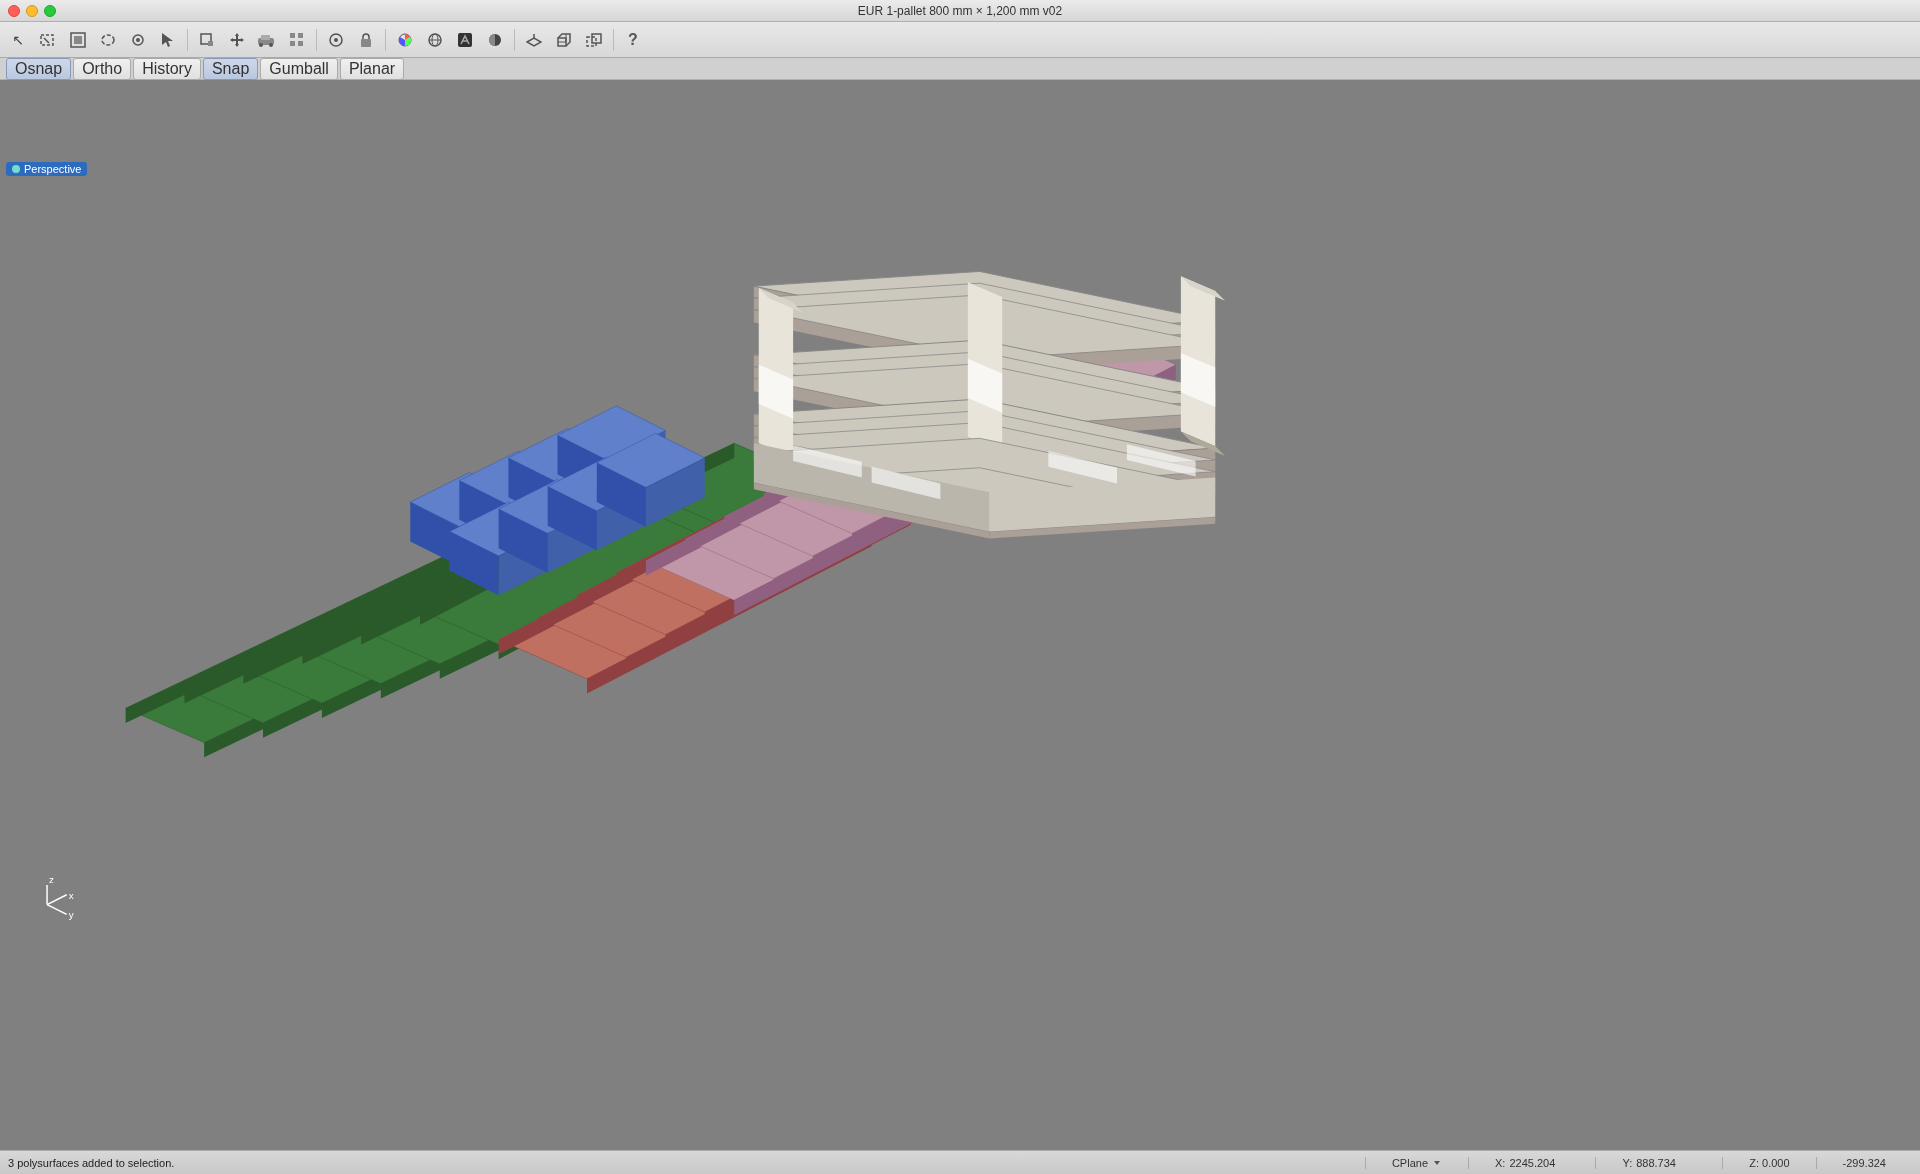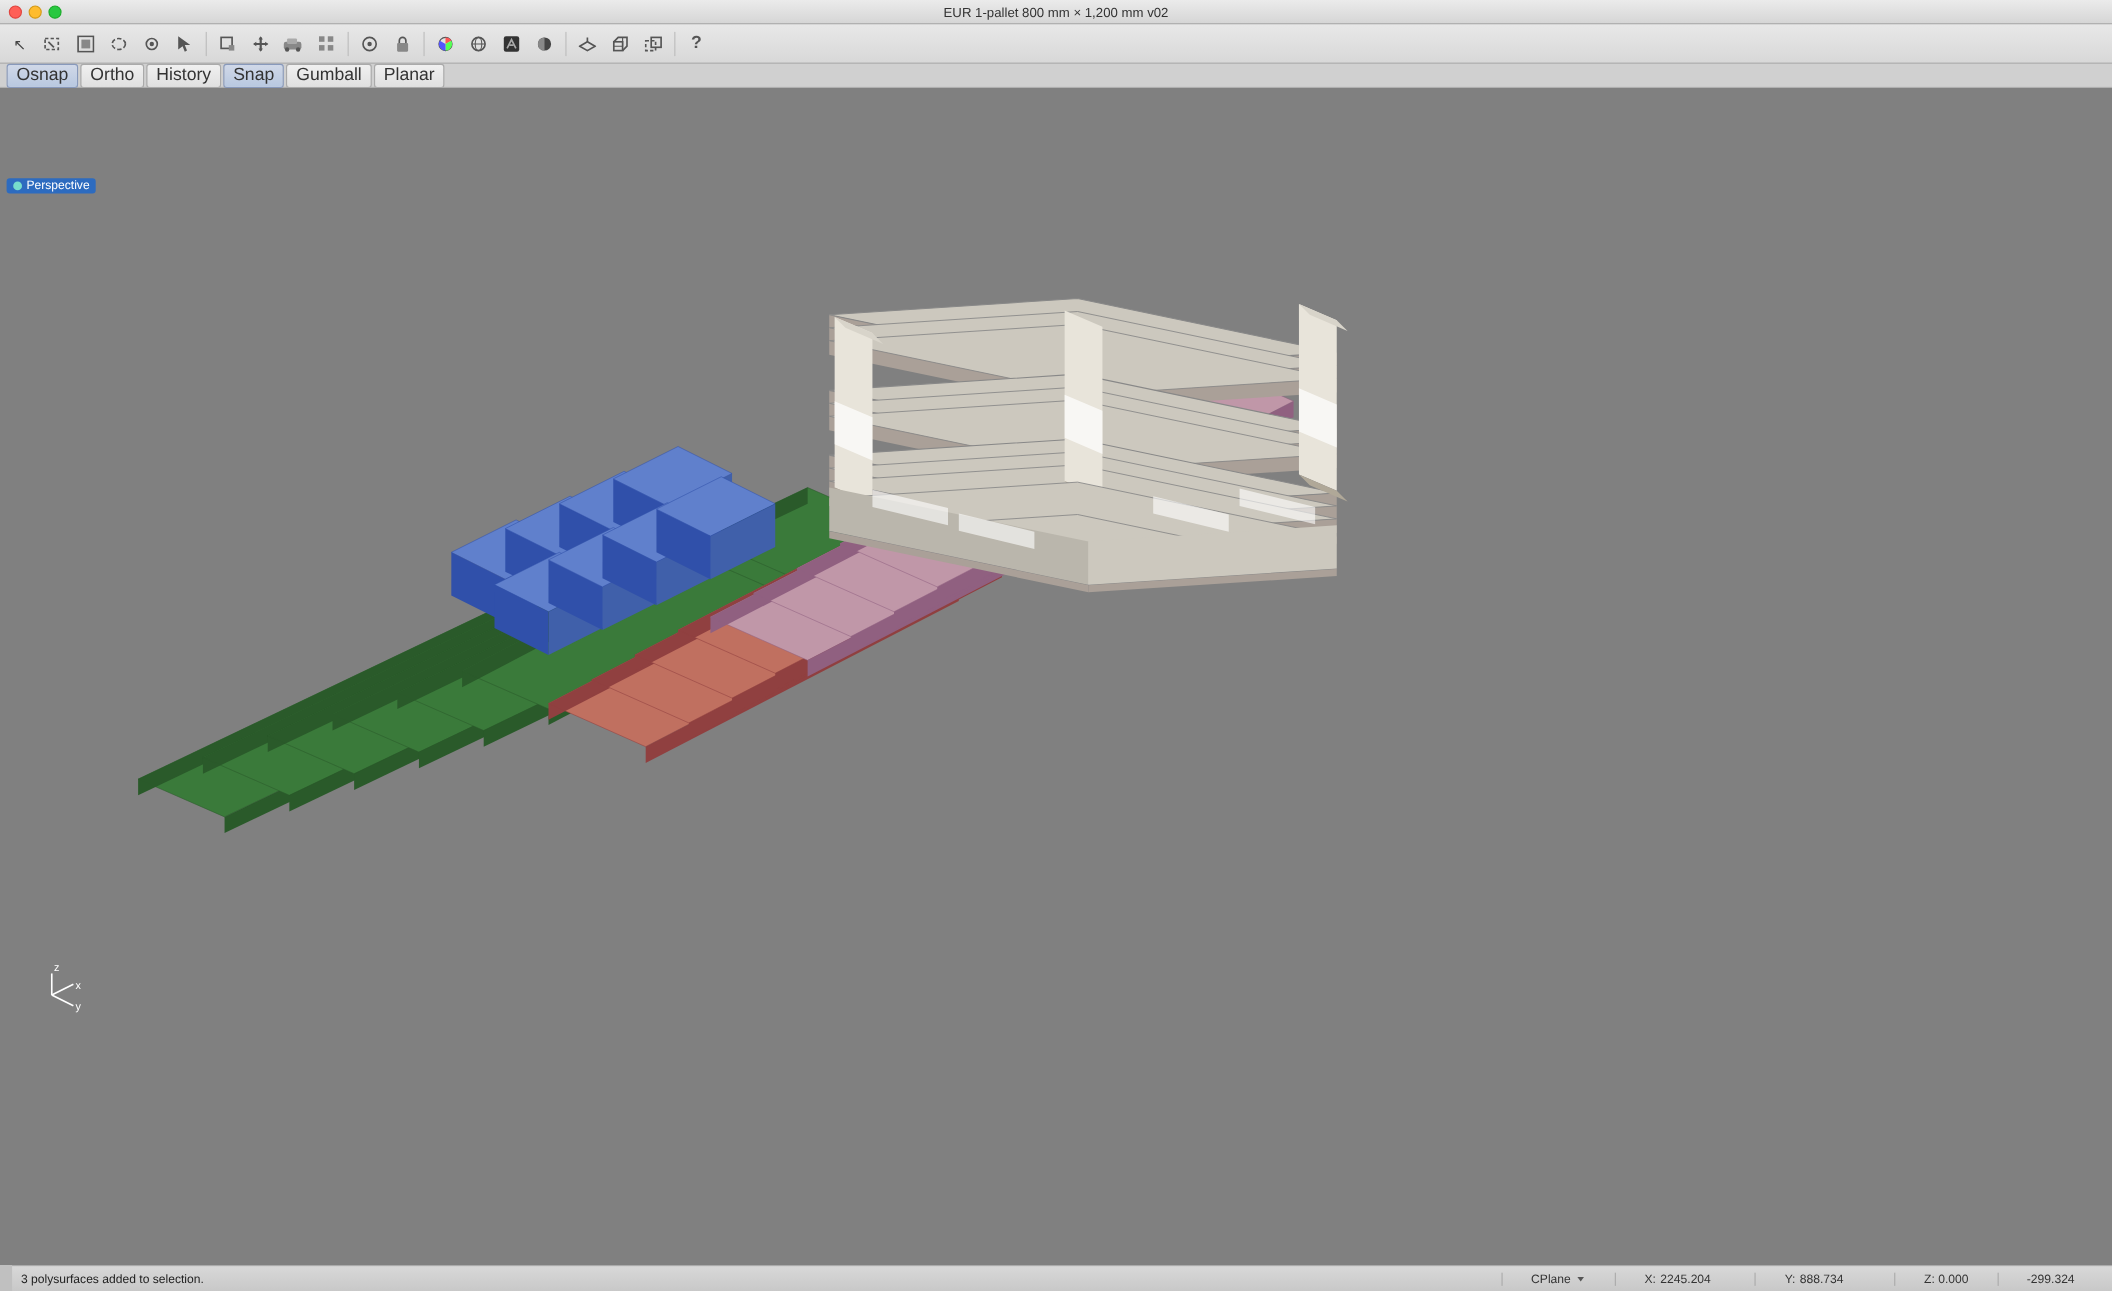--- a/index.html
+++ b/index.html
@@ -150,21 +150,20 @@
       bottom: 0;
       left: 0;
       right: 0;
       height: 24px;
       background: linear-gradient(to bottom, #d8d8d8, #c8c8c8);
       border-top: 1px solid #aaa;
       display: flex;
       align-items: center;
       padding: 0 8px;
       gap: 0;
-      margin-left: 11px;
     }
     #status-message {
       flex: 1;
       font-size: 11px;
       color: #222;
     }
     .coord-display {
       display: flex;
       align-items: center;
       padding: 0 26px;

